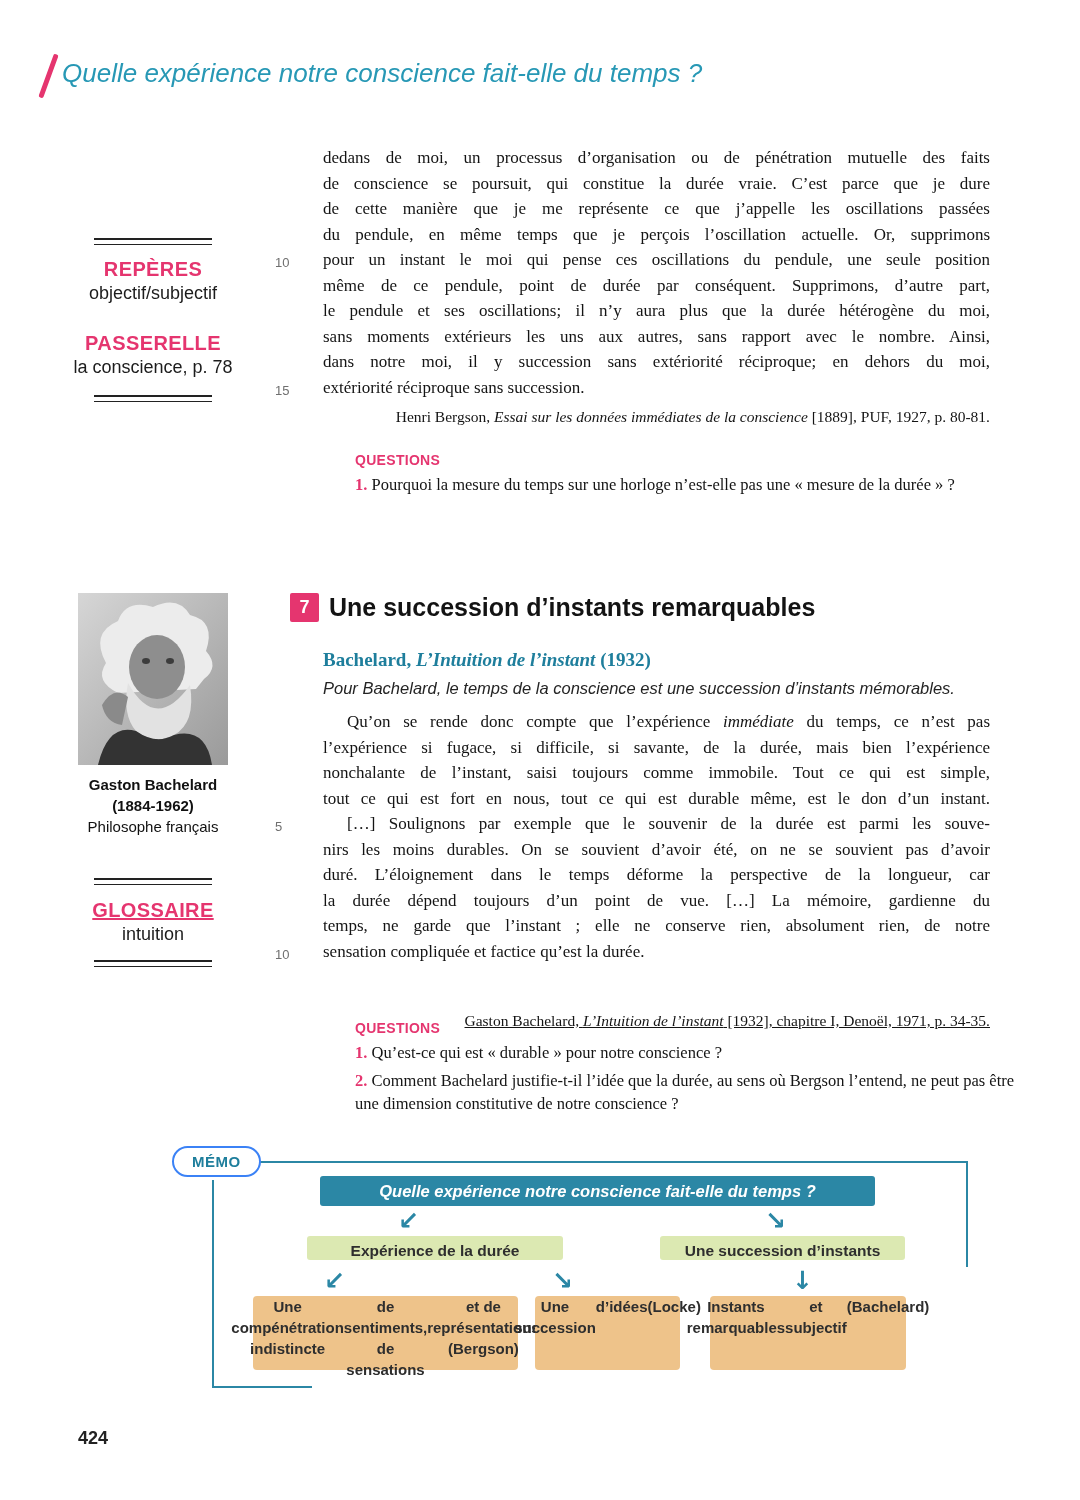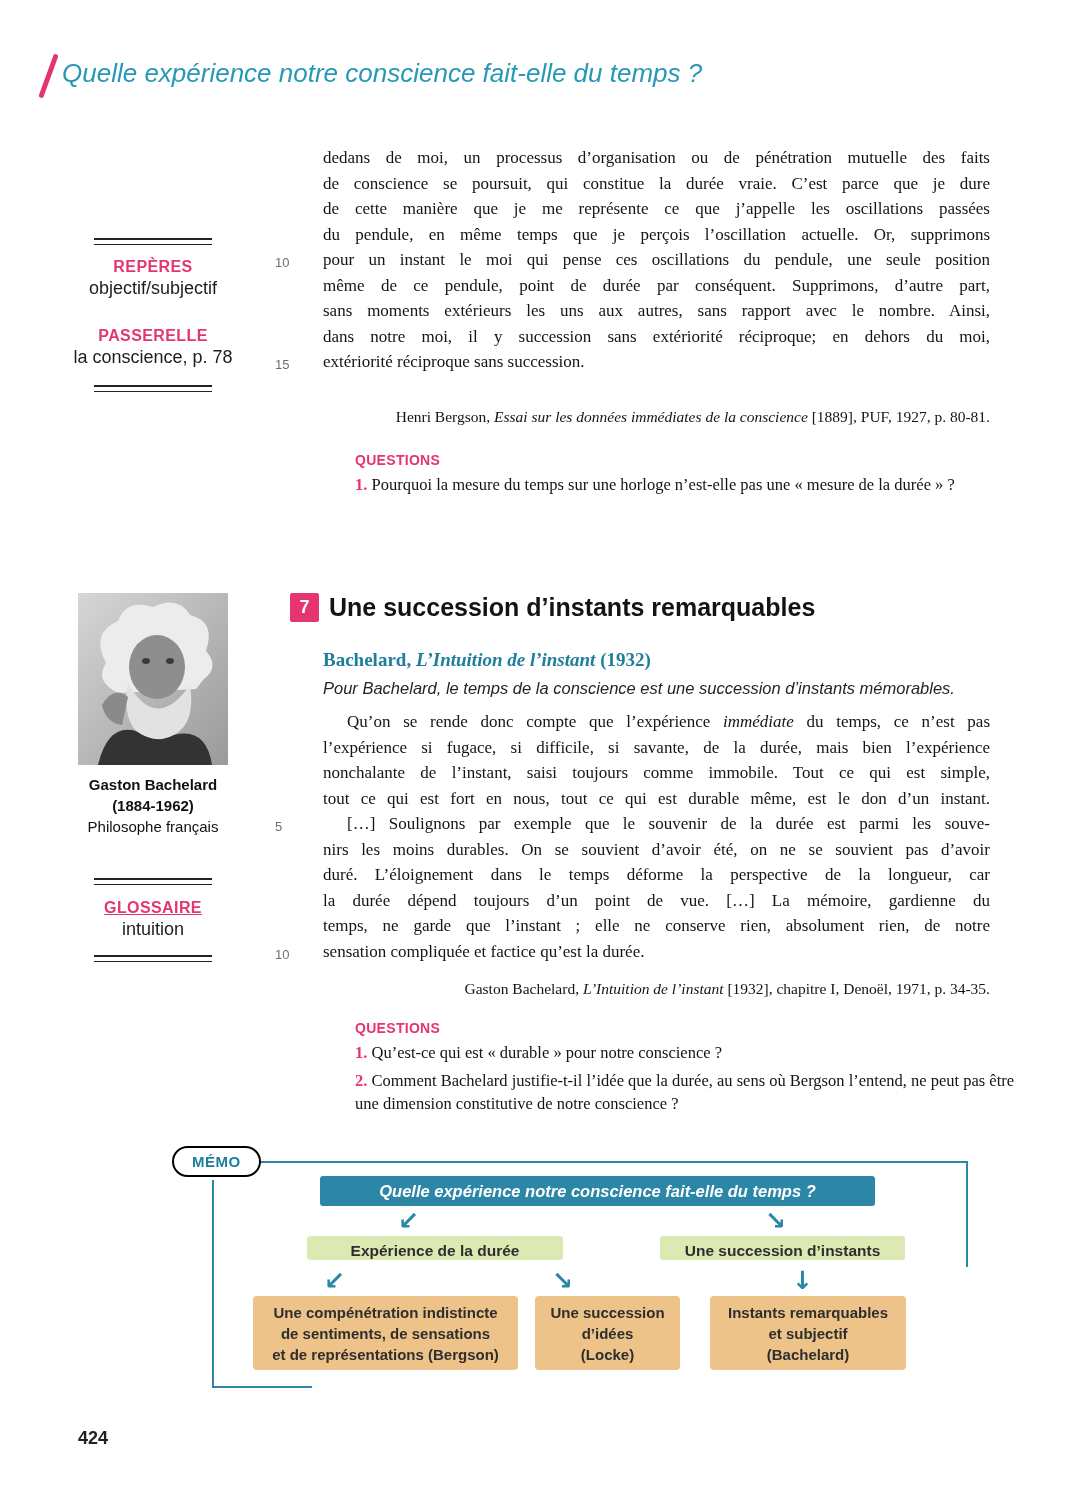--- a/index.html
+++ b/index.html
@@ -8,21 +8,21 @@
   .page { position:relative; width:1080px; height:1500px; background:#ffffff; overflow:hidden; }
   .abs { position:absolute; }
 
   
   .slash-mark { position:absolute; left:46px; top:53px; width:5px; height:46px; background:#e5356f; transform:rotate(20deg); border-radius:2px; }
   .header-title { position:absolute; left:62px; top:58px; font-family:"Liberation Sans","DejaVu Sans",sans-serif; font-style:italic; font-size:26px; color:#2798b5; }
 
   
   .side-block { width:170px; text-align:center; }
   .drule { width:118px; margin:0 auto; height:7px; border-top:2px solid #222; border-bottom:1px solid #222; }
-  .side-title { font-family:"Liberation Sans","DejaVu Sans",sans-serif; font-weight:bold; font-size:16px; color:#e5356f; letter-spacing:0.4px; }
+  .side-title { font-family:"Liberation Sans","DejaVu Sans",sans-serif; font-weight:bold; font-size:20px; color:#e5356f; letter-spacing:0.4px; }
   .side-item  { font-family:"Liberation Sans","DejaVu Sans",sans-serif; font-size:18px; color:#1c1c1c; margin-top:2px; }
   .portrait { position:absolute; left:78px; top:593px; width:150px; height:172px; }
   .caption { position:absolute; left:53px; top:774px; width:200px; text-align:center;
              font-family:"Liberation Sans","DejaVu Sans",sans-serif; font-size:15px; line-height:21px; color:#111; }
   .caption .b { font-weight:bold; }
 
   
   .para { position:absolute; left:323px; width:667px; font-size:17px; line-height:25.5px; color:#141414; }
   .jline { text-align:justify; text-align-last:justify; position:relative; white-space:normal; }
   .jline.last { text-align-last:left; }
@@ -42,34 +42,34 @@
   .sec-head { position:absolute; left:290px; top:593px; display:flex; align-items:center; gap:10px; }
   .sec-num { width:29px; height:29px; background:#e5356f; color:#fff; border-radius:2px;
              font-family:"Liberation Sans","DejaVu Sans",sans-serif; font-weight:bold; font-size:18px;
              display:flex; align-items:center; justify-content:center; }
   .sec-title { font-family:"Liberation Sans","DejaVu Sans",sans-serif; font-weight:bold; font-size:25px; color:#131313; }
   .subhead { position:absolute; left:323px; top:649px; font-size:19px; font-weight:bold; color:#1e7e9c; }
   .chapeau { position:absolute; left:323px; top:679px; font-family:"Liberation Sans","DejaVu Sans",sans-serif;
              font-style:italic; font-size:16.5px; color:#242424; }
 
   
-  .memo-pill { position:absolute; left:172px; top:1146px; border:2px solid #000000; border-radius:17px;
+  .memo-pill { position:absolute; left:172px; top:1146px; border:2px solid #3b82f6; border-radius:17px;
                padding:5px 18px; background:#fff; color:#1e7e9c; font-family:"Liberation Sans","DejaVu Sans",sans-serif;
                font-weight:bold; font-size:15px; letter-spacing:0.5px; z-index:2; }
   .memo-line { position:absolute; background:#2b87a5; }
   .memo-title { position:absolute; left:320px; top:1176px; width:555px; height:30px; background:#2b87a5;
                 border-radius:3px; color:#fff; font-family:"Liberation Sans","DejaVu Sans",sans-serif;
                 font-weight:bold; font-style:italic; font-size:16.5px; text-align:center; line-height:30px; }
   .memo-arrow { position:absolute; color:#2b87a5; font-family:"DejaVu Sans",sans-serif; font-weight:bold; font-size:25px; line-height:1; }
   .green-box { position:absolute; top:1236px; height:24px; background:#dce9b2; border-radius:3px;
                font-family:"Liberation Sans","DejaVu Sans",sans-serif; font-weight:bold; font-size:15.5px;
                color:#2e2e2e; text-align:center; line-height:30px; }
   .orange-box { position:absolute; top:1296px; height:74px; background:#eec38a; border-radius:4px;
                 font-family:"Liberation Sans","DejaVu Sans",sans-serif; font-weight:bold; font-size:15px;
-                color:#2e2e2e; text-align:center; line-height:21px; display:flex; flex-direction:column; justify-content:center; }
+                color:#2e2e2e; text-align:center; line-height:21px; display:flex; justify-content:center; }
   .page-num { position:absolute; left:78px; top:1428px; font-family:"Liberation Sans","DejaVu Sans",sans-serif;
               font-weight:bold; font-size:18px; color:#222; }
 </style>
 </head>
 <body>
 
 <div class="page">
 
   <div class="slash-mark"></div>
   <div class="header-title">Quelle expérience notre conscience fait-elle du temps ?</div>
@@ -117,20 +117,21 @@
   <div class="para" style="top:145px;">
     <div class="jline">dedans de moi, un processus d’organisation ou de pénétration mutuelle des faits</div>
     <div class="jline">de conscience se poursuit, qui constitue la durée vraie. C’est parce que je dure</div>
     <div class="jline">de cette manière que je me représente ce que j’appelle les oscillations passées</div>
     <div class="jline">du pendule, en même temps que je perçois l’oscillation actuelle. Or, supprimons</div>
     <div class="jline">
       <span class="lnum">10</span>
       <span>pour un instant le moi qui pense ces oscillations du pendule, une seule position</span>
     </div>
     <div class="jline">même de ce pendule, point de durée par conséquent. Supprimons, d’autre part,</div>
+    <div class="jline">le pendule et ses oscillations; il n’y aura plus que la durée hétérogène du moi,</div>
     <div class="jline">sans moments extérieurs les uns aux autres, sans rapport avec le nombre. Ainsi,</div>
     <div class="jline">dans notre moi, il y succession sans extériorité réciproque; en dehors du moi,</div>
     <div class="jline last">
       <span class="lnum">15</span>
       <span>extériorité réciproque sans succession.</span>
     </div>
   </div>
 
   <div class="attrib" style="top:408px;">
     <span>Henri Bergson, </span><span class="it">Essai sur les données immédiates de la conscience</span><span> [1889], PUF, 1927, p. 80-81.</span>
@@ -168,21 +169,21 @@
     <div class="jline">nirs les moins durables. On se souvient d’avoir été, on ne se souvient pas d’avoir</div>
     <div class="jline">duré. L’éloignement dans le temps déforme la perspective de la longueur, car</div>
     <div class="jline">la durée dépend toujours d’un point de vue. […] La mémoire, gardienne du</div>
     <div class="jline">temps, ne garde que l’instant ; elle ne conserve rien, absolument rien, de notre</div>
     <div class="jline last">
       <span class="lnum">10</span>
       <span>sensation compliquée et factice qu’est la durée.</span>
     </div>
   </div>
 
-  <div class="attrib" style="top:980px;">
+  <div class="attrib" style="top:1012px;text-decoration:underline;">
     <span>Gaston Bachelard, </span><span class="it">L’Intuition de l’instant</span><span> [1932], chapitre I, Denoël, 1971, p. 34-35.</span>
   </div>
 
   <div class="q-block" style="top:1020px;">
     <div class="q-title">QUESTIONS</div>
     <div class="question">
       <span class="q-num">1.</span><span> Qu’est-ce qui est « durable » pour notre conscience ?</span>
     </div>
     <div class="question">
       <span class="q-num">2.</span><span> Comment Bachelard justifie-t-il l’idée que la durée, au sens où Bergson l’entend, ne peut pas être une dimension constitutive de notre conscience ?</span>

